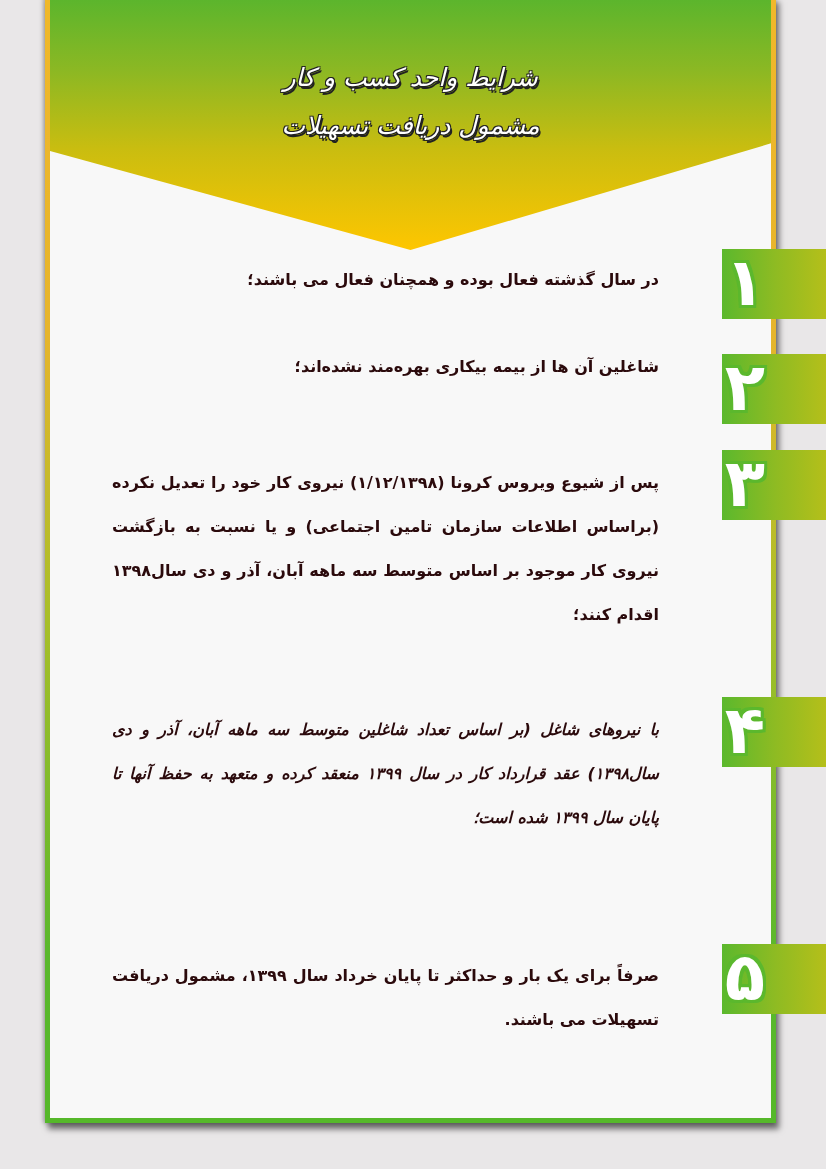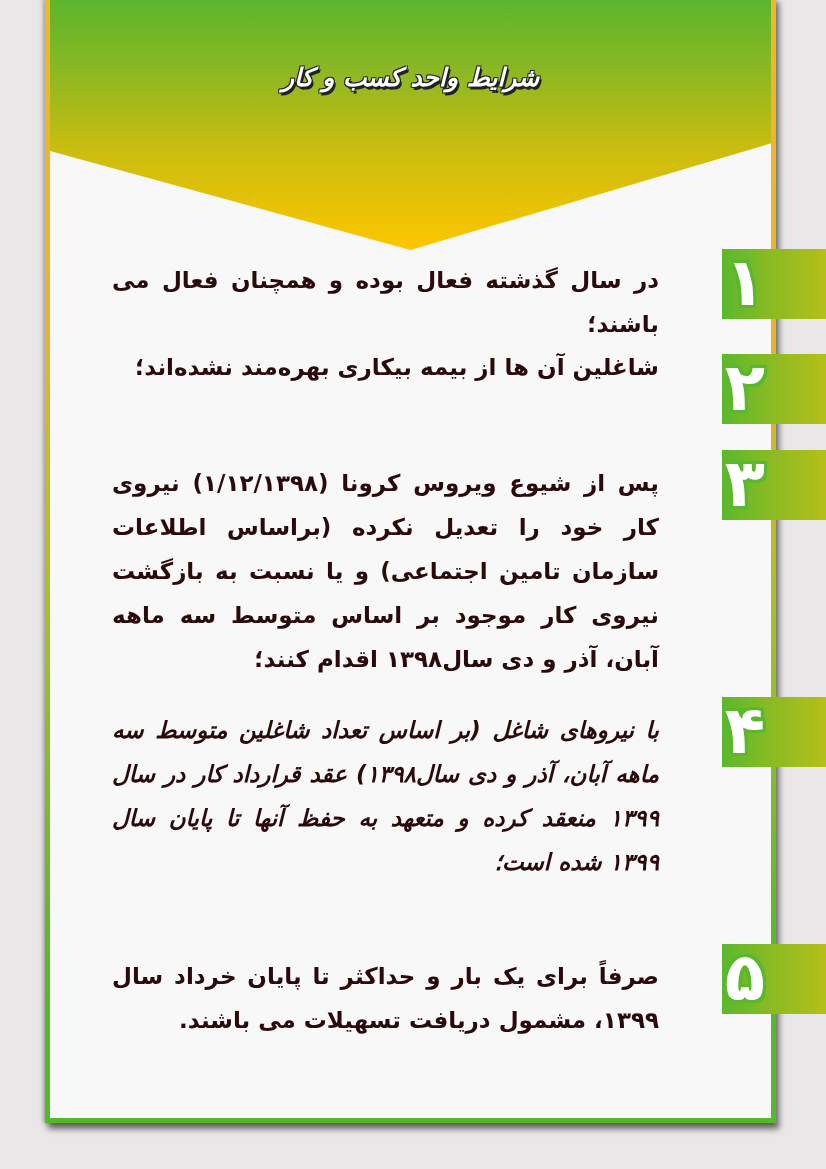--- a/index.html
+++ b/index.html
@@ -17,53 +17,54 @@
     position: absolute; left: 5px; top: 0; right: 5px; bottom: 5px;
     background: #f8f8f8; overflow: hidden;
   }
   .header-bg {
     position: absolute; left: 0; top: 0; width: 100%; height: 254px;
     background: linear-gradient(180deg, #59b52d 0%, #8db823 30%, #c9bd10 60%, #fec600 100%);
     clip-path: polygon(0 0, 100% 0, 100% 58%, 50% 100%, 0 61%);
   }
   .title {
     position: absolute; left: 0; right: 0; top: 58px; text-align: center;
-    color: #ffffff; font-family: "DejaVu Sans", sans-serif; font-weight: bold; font-style: italic;
+    color: #ffffff; font-family: "DejaVu Sans", sans-serif; font-weight: normal; font-style: italic;
     font-size: 25px; line-height: 48px;
     text-shadow: -1px -1px 0 #222, 1px -1px 0 #222, -1px 1px 0 #222, 1px 1px 0 #222, 2px 3px 0 #222;
   }
   .title div { display: block; }
 
   .tab {
     position: absolute; right: 0; width: 104px; height: 70px;
     background: linear-gradient(90deg, #5bb82d 0%, #8dbb23 50%, #b5bf1a 100%);
   }
   .tab .num {
     position: absolute; left: -6px; top: -6px; width: 58px; height: 80px;
     display: flex; align-items: center; justify-content: center;
     color: #ffffff; font-family: "DejaVu Sans", sans-serif; font-weight: bold; font-size: 66px;
     line-height: 1;
     text-shadow: -3px -3px 0 #5bb82d, 3px -3px 0 #5bb82d, -3px 3px 0 #5bb82d, 3px 3px 0 #5bb82d, 0 3px 0 #5bb82d, 3px 0 0 #5bb82d, 0 -3px 0 #5bb82d, -3px 0 0 #5bb82d;
   }
 
   .item {
     position: absolute; right: 112px; left: 62px;
-    color: #2b0a0c; font-family: "DejaVu Sans", sans-serif; font-weight: bold; font-size: 23px;
+    color: #2b0a0c; font-family: "DejaVu Sans", sans-serif; font-weight: bold; font-size: 16px;
     line-height: 44px; text-align: justify; text-align-last: right;
   }
   .item p { margin: 0; }
 </style>
 </head>
 <body>
 
 <div class="card">
   <div class="card-inner">
     <div class="header-bg"></div>
     <div class="title">
       <div>شرایط واحد کسب و کار</div>
+      <div>مشمول دریافت تسهیلات</div>
     </div>
 
     <div class="item" style="top:262px;">
       <p>در سال گذشته فعال بوده و همچنان فعال می باشند؛</p>
     </div>
     <div class="item" style="top:349px;">
       <p>شاغلین آن ها از بیمه بیکاری بهره‌مند نشده‌اند؛</p>
     </div>
     <div class="item" style="top:465px;">
       <p>پس از شیوع ویروس کرونا (۱/۱۲/۱۳۹۸) نیروی کار خود را تعدیل نکرده (براساس اطلاعات سازمان تامین اجتماعی) و یا نسبت به بازگشت نیروی کار موجود بر اساس متوسط سه ماهه آبان، آذر و دی سال۱۳۹۸ اقدام کنند؛</p>

